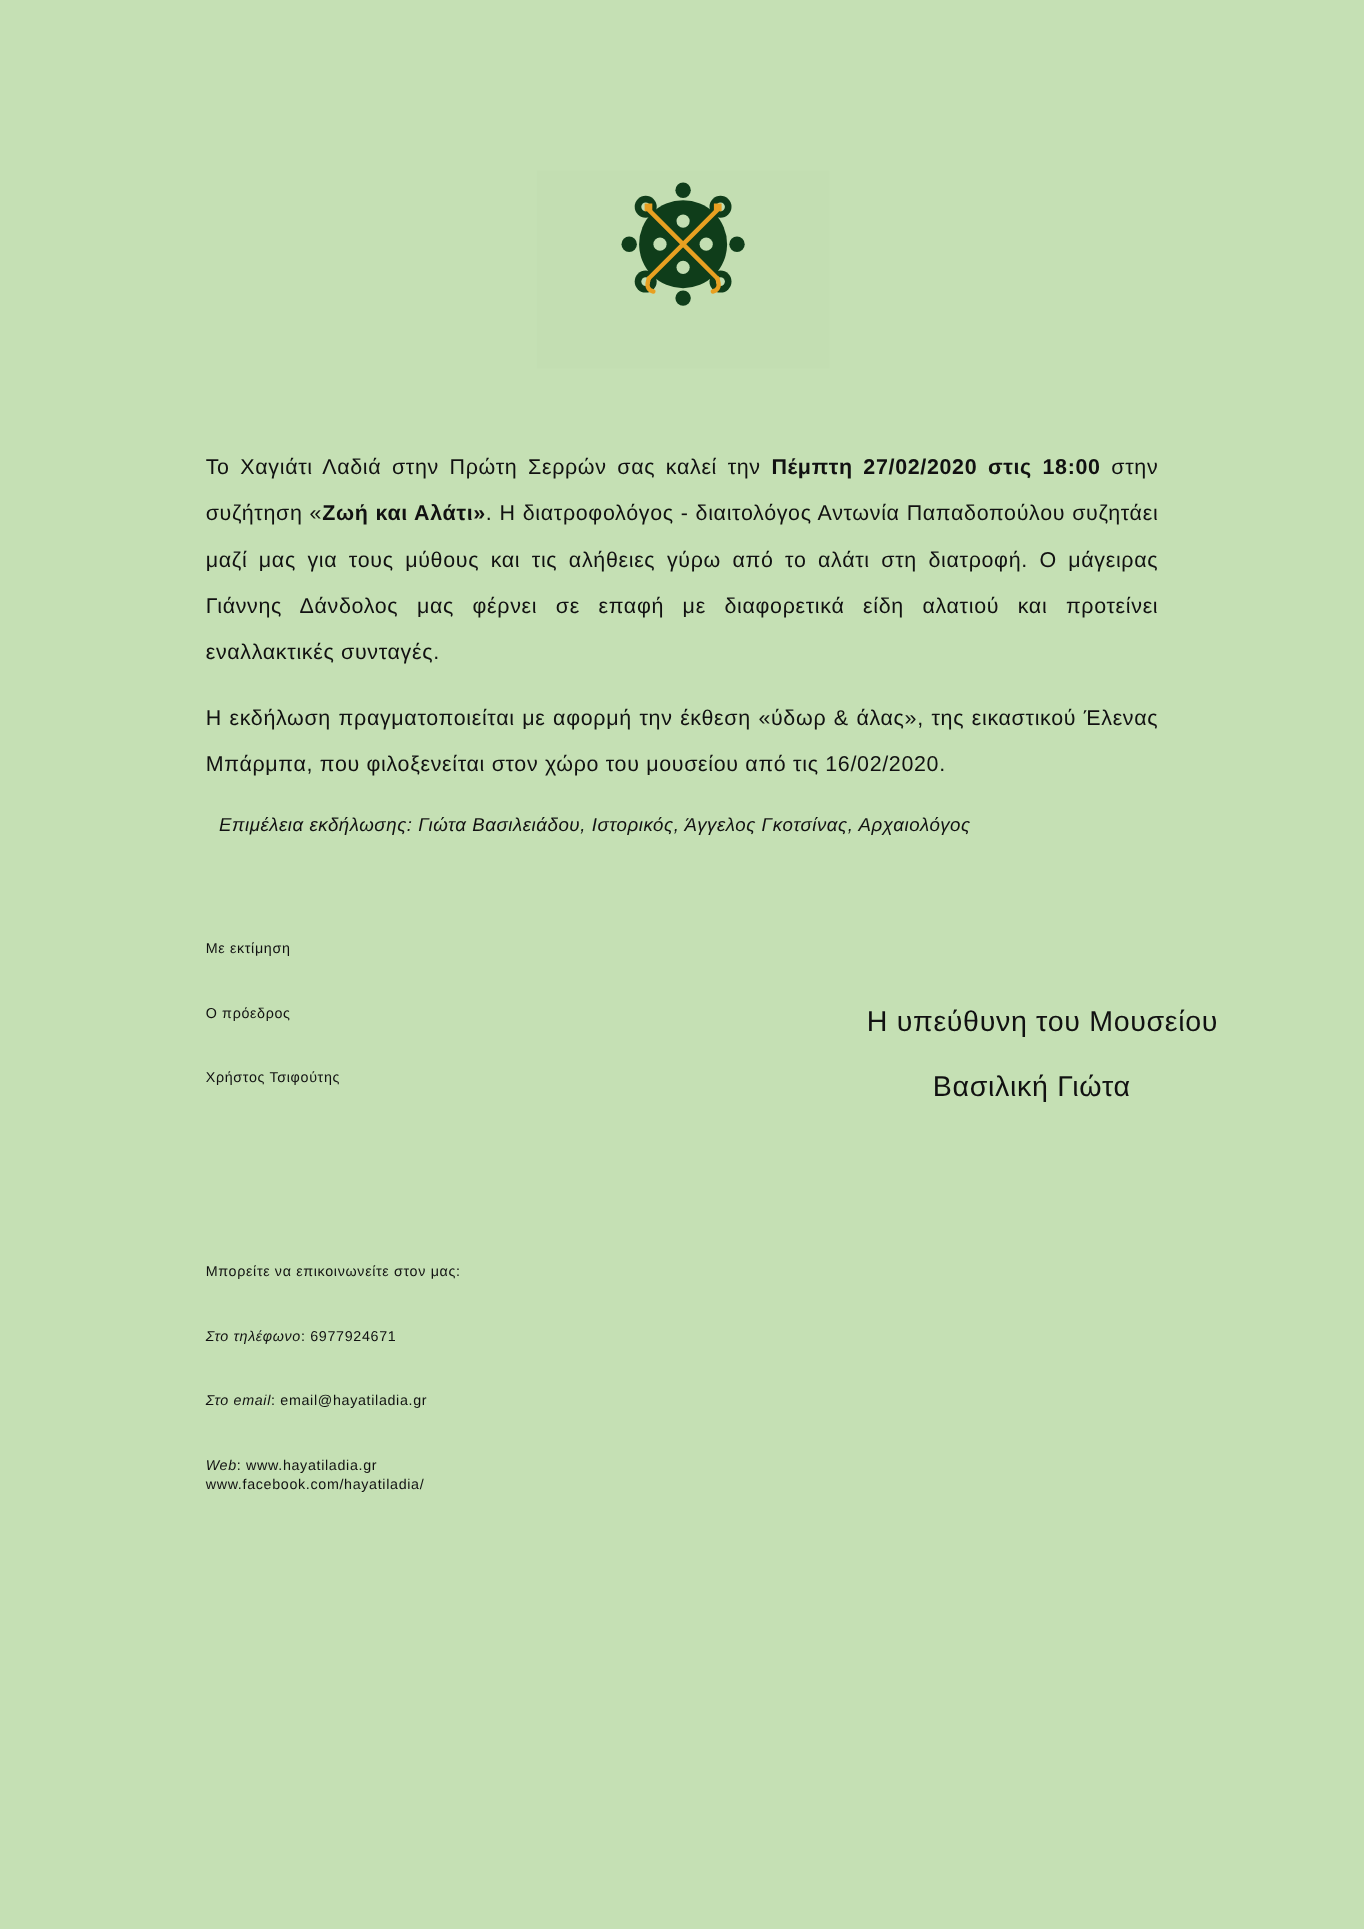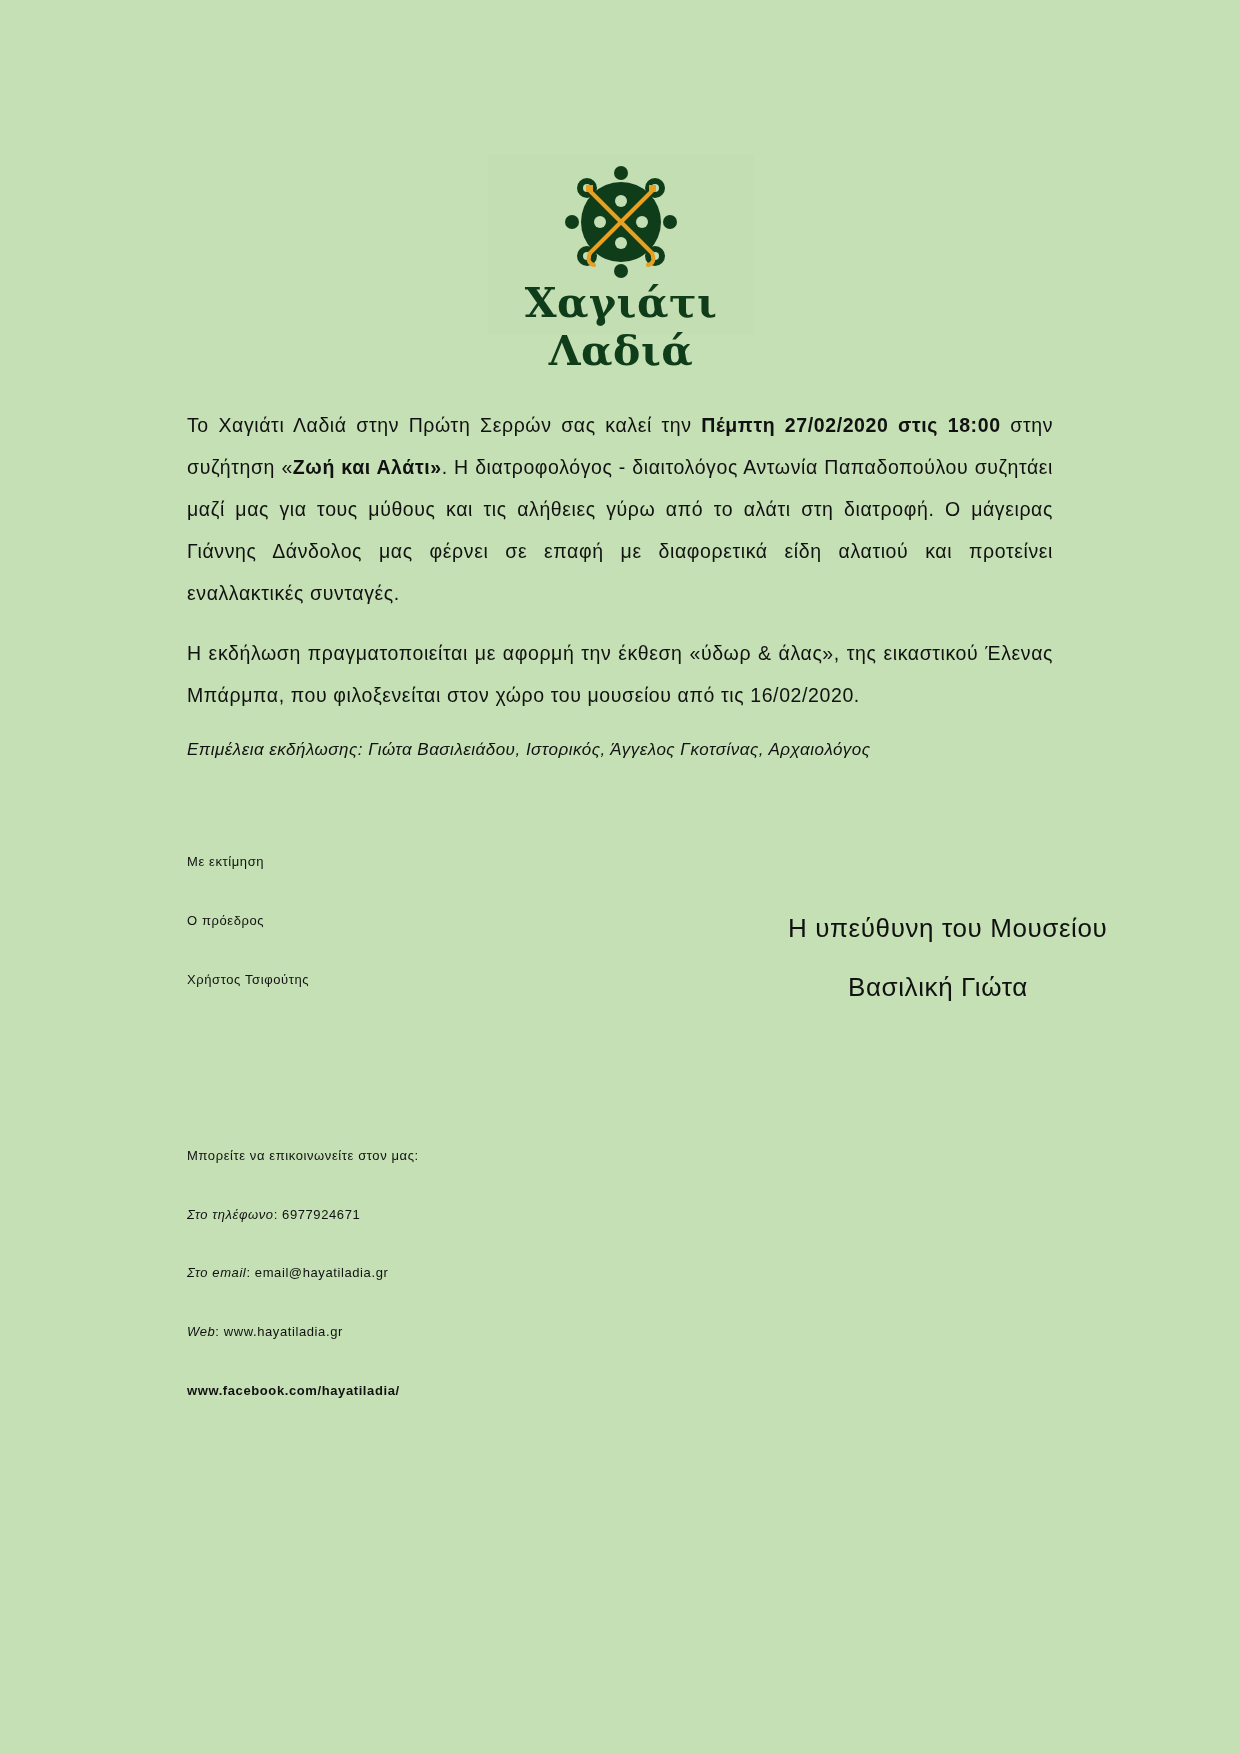--- a/index.html
+++ b/index.html
@@ -23,21 +23,21 @@
     }
     .text {
       position: absolute; left: 187px; width: 866px;
       font-size: 19.5px; letter-spacing: 0.6px;
     }
     .para {
       line-height: 42px; text-align: justify; text-align-last: left;
     }
     .p1 { top: 404px; }
     .p2 { top: 632px; }
-    .credits { top: 740px; font-size: 17px; font-style: italic; letter-spacing: 0.5px; }
+    .credits { top: 740px; font-size: 17px; font-style: italic; letter-spacing: 0.5px; margin-left: 12px; }
     .line { font-size: 13px; }
     .right { position: absolute; font-size: 26px; letter-spacing: 0.6px; }
     b { font-weight: bold; }
     i { font-style: italic; }
   </style>
 </head>
 <body>
 
 <div class="logo">
   <svg width="122" height="122" viewBox="0 0 122 122">
@@ -66,32 +66,31 @@
       <path d="M30 30 L92 92"></path>
       <path d="M92 30 L30 92"></path>
       <path d="M30 92 q-4 10 4 12"></path>
       <path d="M92 92 q4 10 -4 12"></path>
     </g>
     <g fill="#e8a021">
       <rect x="26" y="24" width="7" height="7"></rect>
       <rect x="89" y="24" width="7" height="7"></rect>
     </g>
   </svg>
-  <div class="logo-text">Χαγιάτι Λαδιά</div>
 </div>
 
 <div class="text para p1"><span>Το Χαγιάτι Λαδιά στην Πρώτη Σερρών σας καλεί την </span><b>Πέμπτη 27/02/2020 στις 18:00</b><span> στην συζήτηση «</span><b>Ζωή και Αλάτι»</b><span>. Η διατροφολόγος - διαιτολόγος Αντωνία Παπαδοπούλου συζητάει μαζί μας για τους μύθους και τις αλήθειες γύρω από το αλάτι στη διατροφή. Ο μάγειρας Γιάννης Δάνδολος μας φέρνει σε επαφή με διαφορετικά είδη αλατιού και προτείνει εναλλακτικές συνταγές.</span></div>
 
 <div class="text para p2">Η εκδήλωση πραγματοποιείται με αφορμή την έκθεση «ύδωρ &amp; άλας», της εικαστικού Έλενας Μπάρμπα, που φιλοξενείται στον χώρο του μουσείου από τις 16/02/2020.</div>
 
 <div class="text credits">Επιμέλεια εκδήλωσης: Γιώτα Βασιλειάδου, Ιστορικός, Άγγελος Γκοτσίνας, Αρχαιολόγος</div>
 
 <div class="text line" style="top:854px;">Με εκτίμηση</div>
 <div class="text line" style="top:913px;">Ο πρόεδρος</div>
 <div class="text line" style="top:972px;">Χρήστος Τσιφούτης</div>
 <div class="right" style="left:788px; top:913px;">Η υπεύθυνη του Μουσείου</div>
 <div class="right" style="left:848px; top:972px;">Βασιλική Γιώτα</div>
 
 <div class="text line" style="top:1148px;">Μπορείτε να επικοινωνείτε στον μας:</div>
 <div class="text line" style="top:1207px;"><i>Στο τηλέφωνο</i><span>: 6977924671</span></div>
 <div class="text line" style="top:1265px;"><i>Στο email</i><span>: email@hayatiladia.gr</span></div>
 <div class="text line" style="top:1324px;"><i>Web</i><span>: www.hayatiladia.gr</span></div>
-<div class="text line" style="top:1383px;font-weight:bold;">www.facebook.com/hayatiladia/</div>
+<div class="text line" style="top:1342px;">www.facebook.com/hayatiladia/</div>
 
 </body></html>

